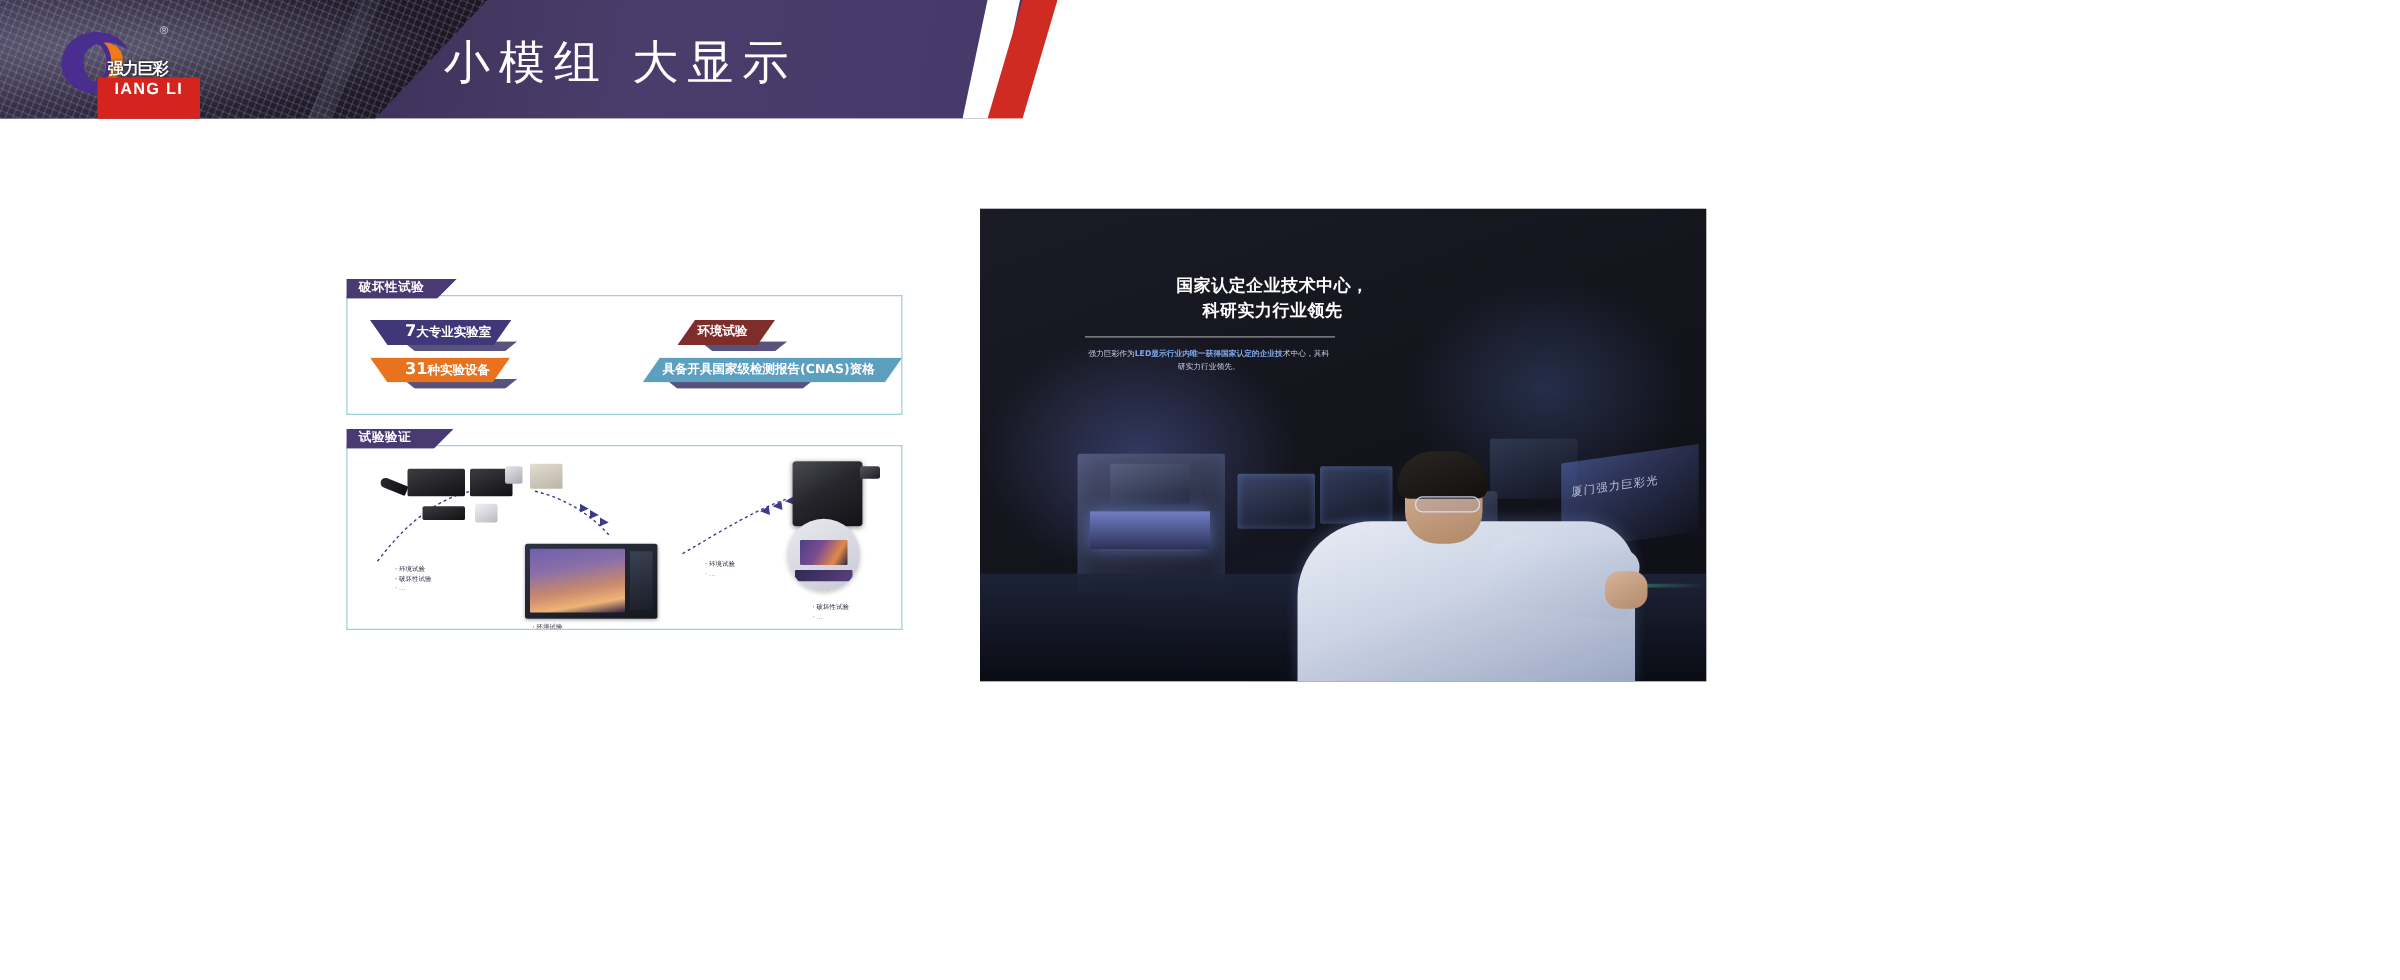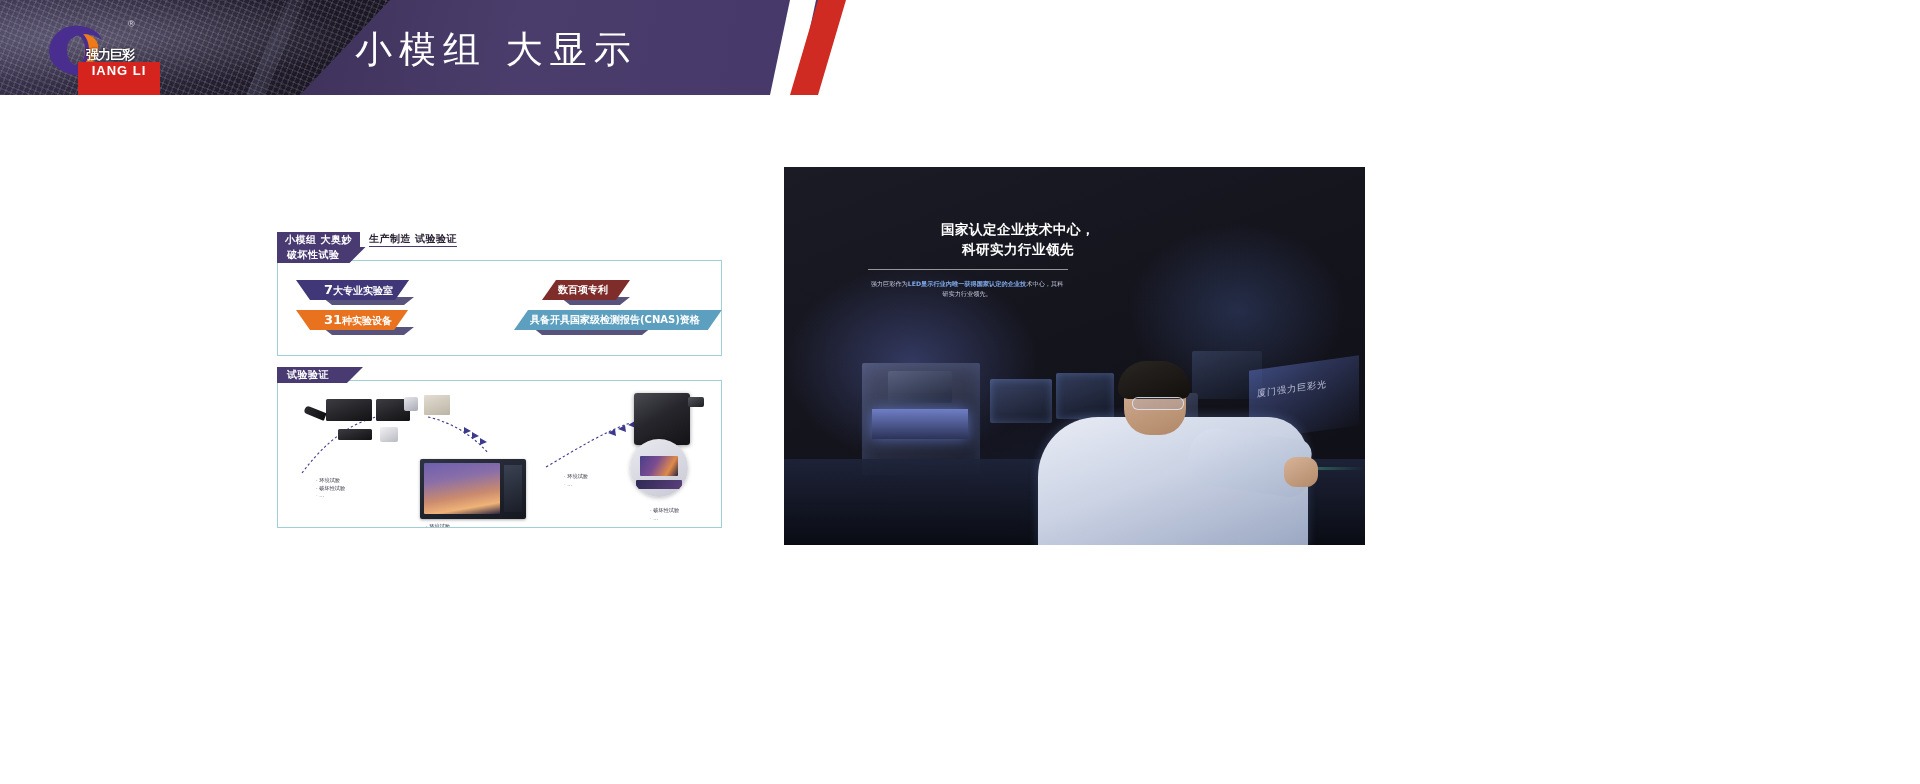--- a/index.html
+++ b/index.html
@@ -326,43 +326,39 @@
     <span class="logo-reg">®</span>
     <span class="logo-cn">强力巨彩</span>
     <span class="logo-en">IANG LI</span>
   </div>
 
   <div class="banner-title">小模组 大显示</div>
 </div>
 
 <div class="infographic">
 
-  <div class="ig-head">
-    <span class="ig-tag">小模组 大奥妙</span>
-    <span class="ig-sub">生产制造  试验验证</span>
-  </div>
 
   <div class="panel panel-1">
     <div class="panel-label">破坏性试验</div>
 
     <div class="chip-shadow sh-a"></div>
     <div class="chip-shadow sh-b"></div>
     <div class="chip-shadow sh-c"></div>
     <div class="chip-shadow sh-d"></div>
 
     <div class="chip chip-l chip-a">
       <span class="num">7</span><span>大专业实验室</span>
     </div>
 
     <div class="chip chip-l chip-b">
       <span class="num">31</span><span>种实验设备</span>
     </div>
 
     <div class="chip chip-r chip-c">
-      <span>数百项专利</span>
+      <span>环境试验</span>
     </div>
 
     <div class="chip chip-r chip-d">
       <span>具备开具国家级检测报告(CNAS)资格</span>
     </div>
 
   </div>
 
   <div class="panel panel-2">
     <div class="panel-label">试验验证</div>

